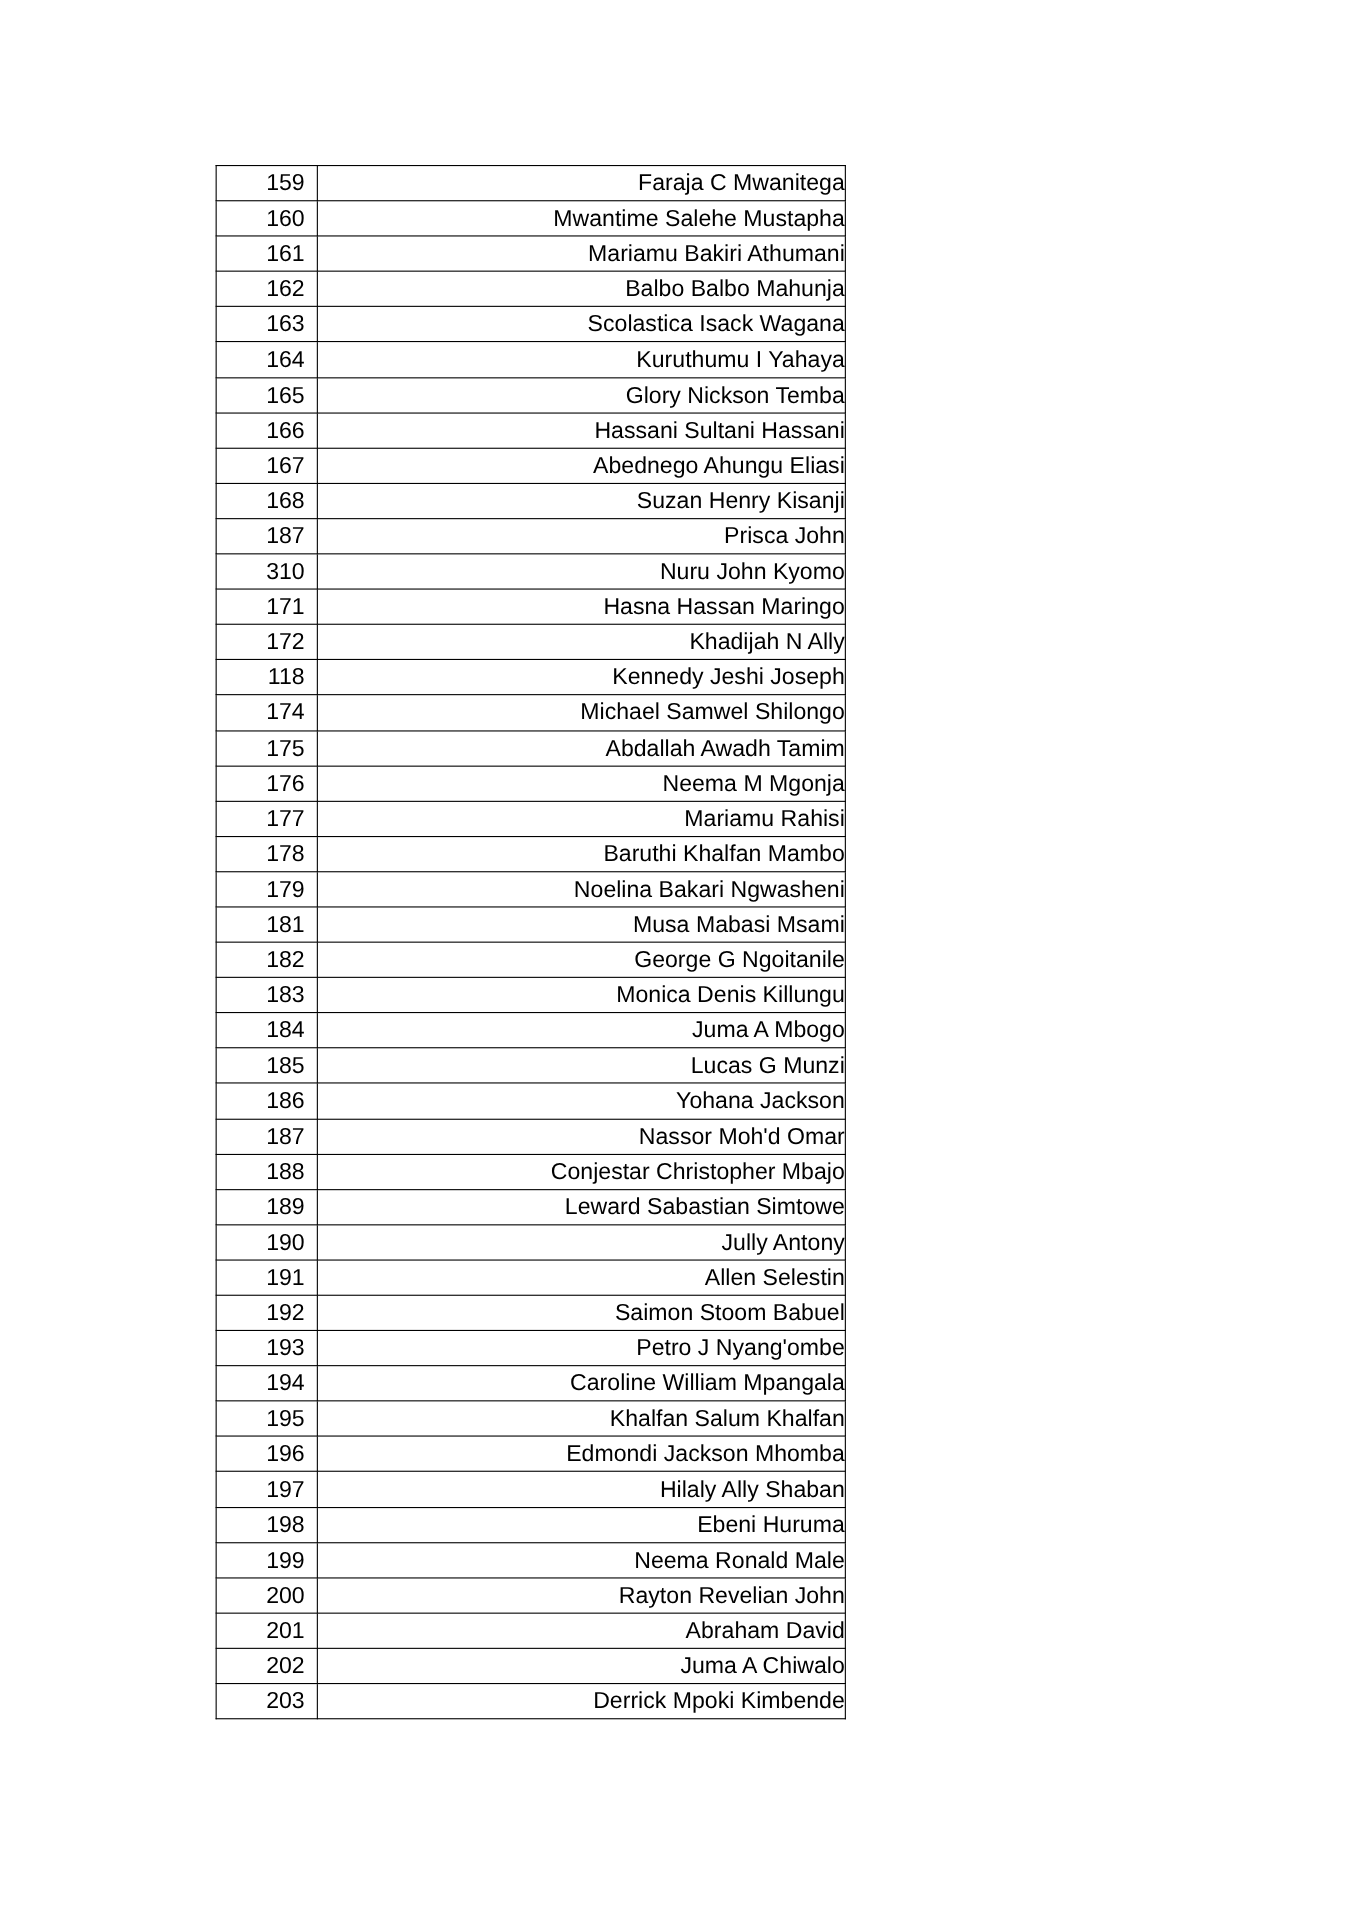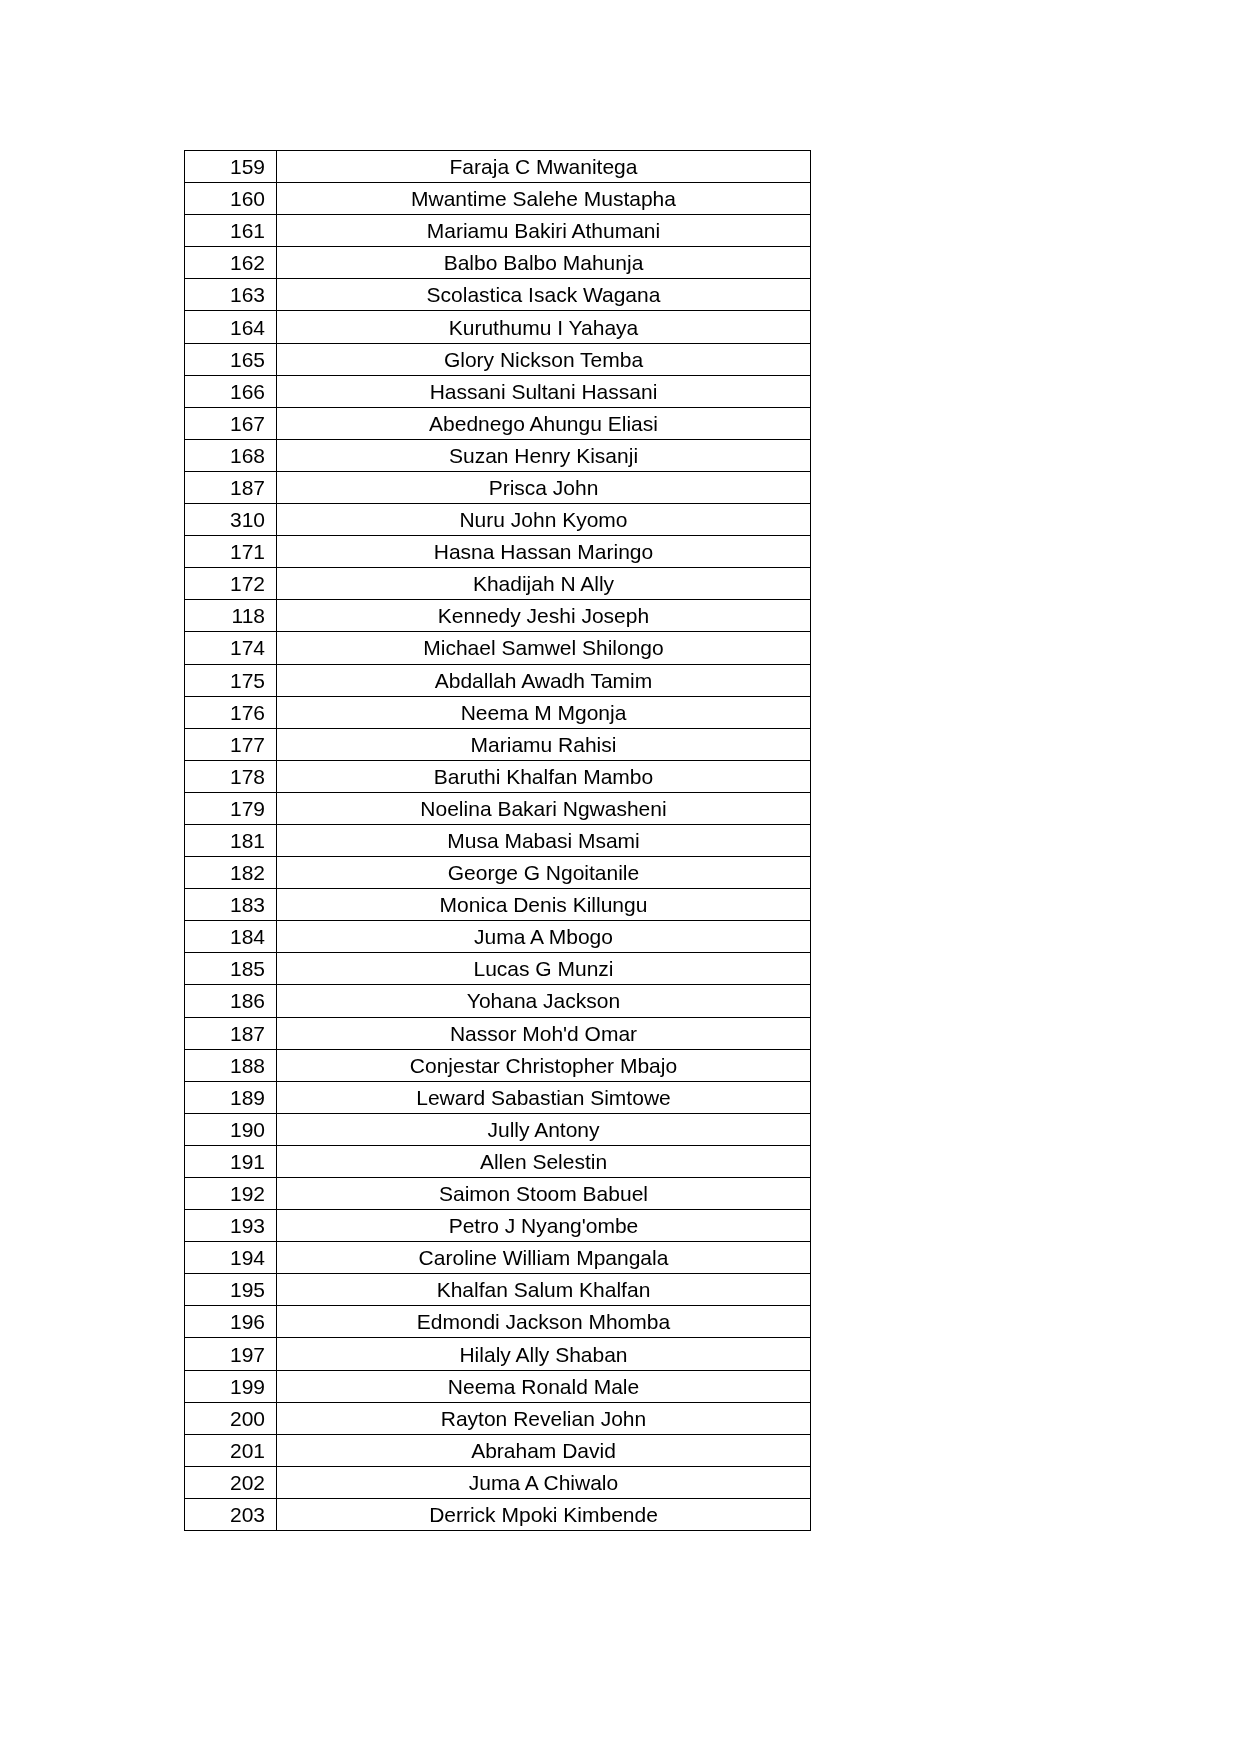--- a/index.html
+++ b/index.html
@@ -11,23 +11,23 @@
     position: relative;
     width: 1241px;
     height: 1755px;
     background: #ffffff;
     font-family: "Liberation Sans", sans-serif;
     color: #000000;
     overflow: hidden;
   }
   table.roster {
     position: absolute;
-    left: 184px;
+    left: 196px;
     top: 150px;
-    width: 627px;
+    width: 573px;
     border-collapse: collapse;
     table-layout: fixed;
   }
   table.roster td {
     border: 1.5px solid #000000;
     font-size: 21px;
     line-height: 1;
     height: 31.1px;
     padding: 0;
     vertical-align: middle;
@@ -35,21 +35,21 @@
     overflow: hidden;
     color: #000000;
     background: #ffffff;
   }
   table.roster td.num-cell {
     width: 80px;
     text-align: right;
     padding-right: 11px;
   }
   table.roster td.name-cell {
-    text-align: center;
+    text-align: right;
   }
 </style>
 </head>
 <body>
 
 <div class="page">
   <table class="roster">
     <tbody>
         <tr>
           <td class="num-cell">159</td>
@@ -197,20 +197,24 @@
         </tr>
         <tr>
           <td class="num-cell">196</td>
           <td class="name-cell">Edmondi Jackson Mhomba</td>
         </tr>
         <tr>
           <td class="num-cell">197</td>
           <td class="name-cell">Hilaly Ally Shaban</td>
         </tr>
         <tr>
+          <td class="num-cell">198</td>
+          <td class="name-cell">Ebeni Huruma</td>
+        </tr>
+        <tr>
           <td class="num-cell">199</td>
           <td class="name-cell">Neema Ronald Male</td>
         </tr>
         <tr>
           <td class="num-cell">200</td>
           <td class="name-cell">Rayton Revelian John</td>
         </tr>
         <tr>
           <td class="num-cell">201</td>
           <td class="name-cell">Abraham David</td>

